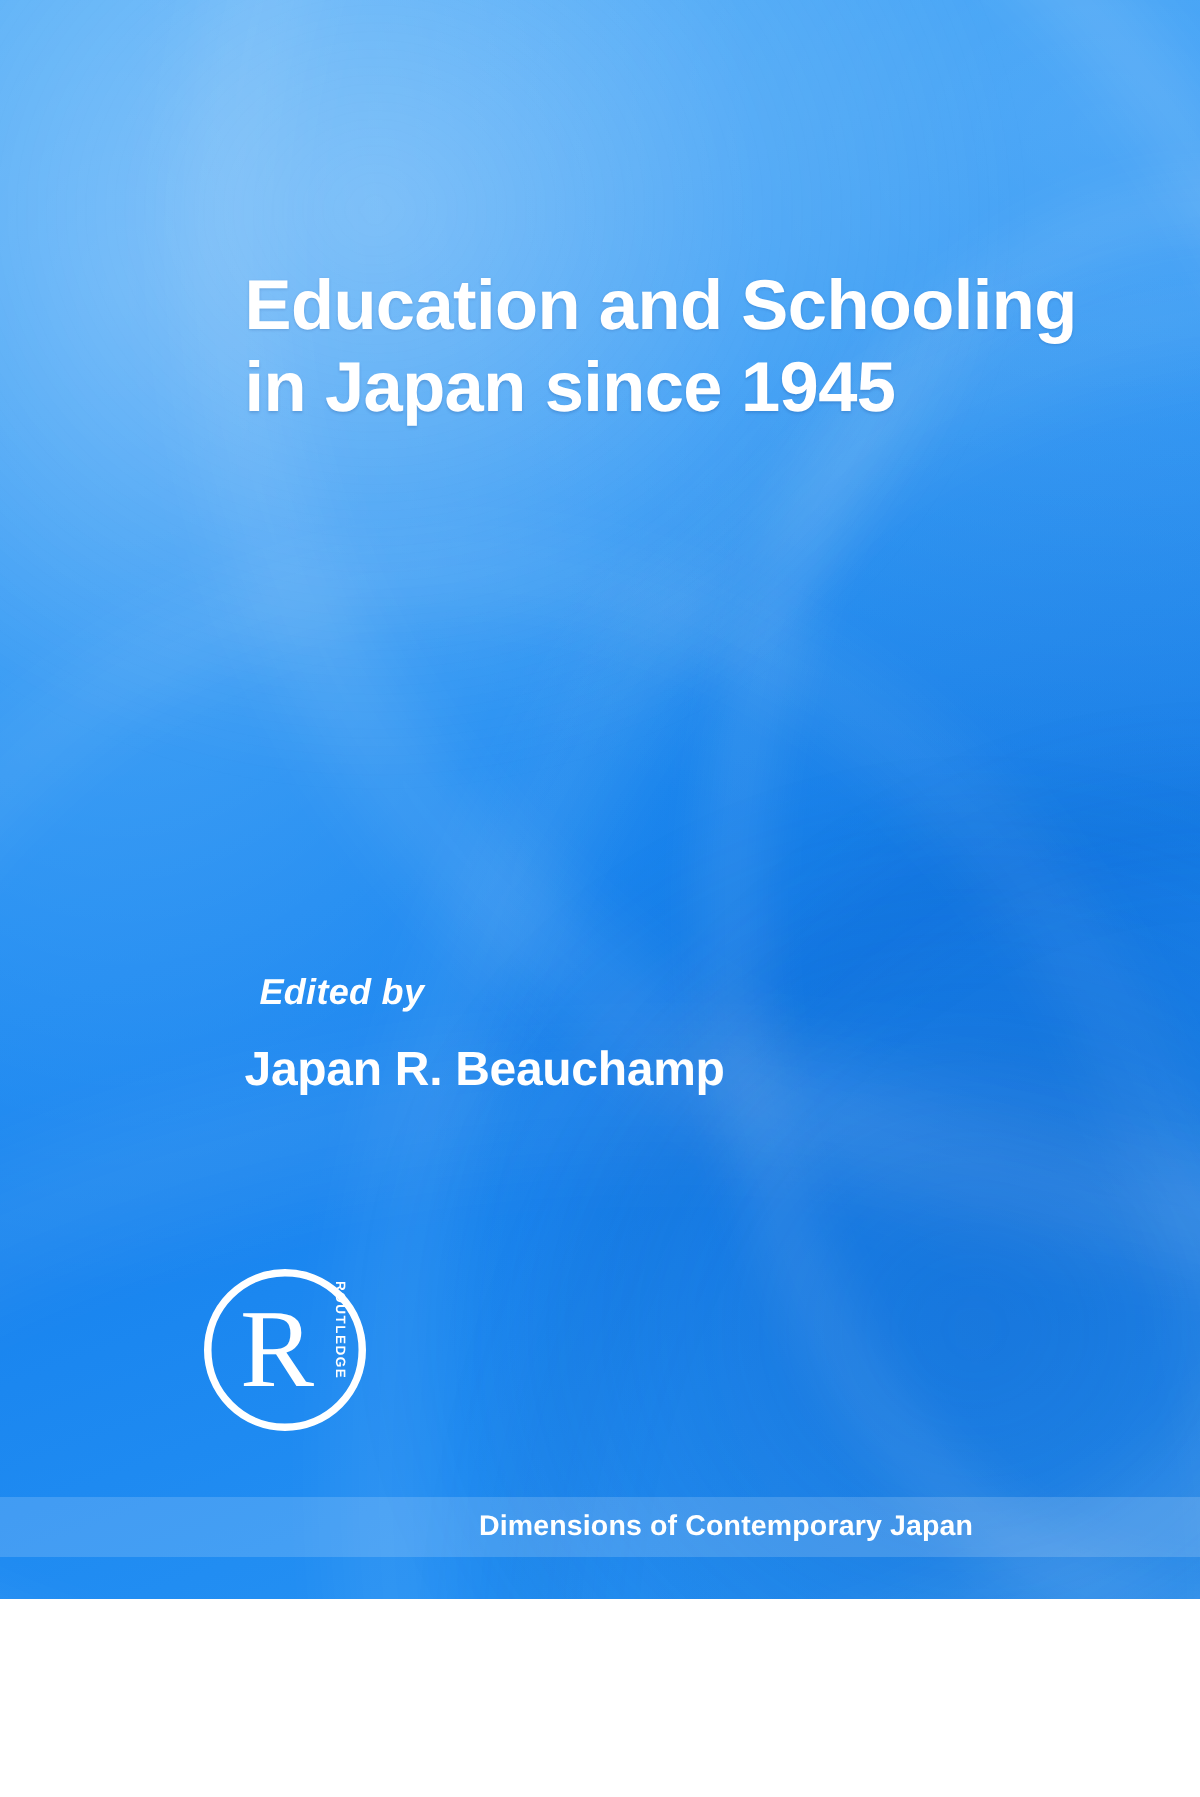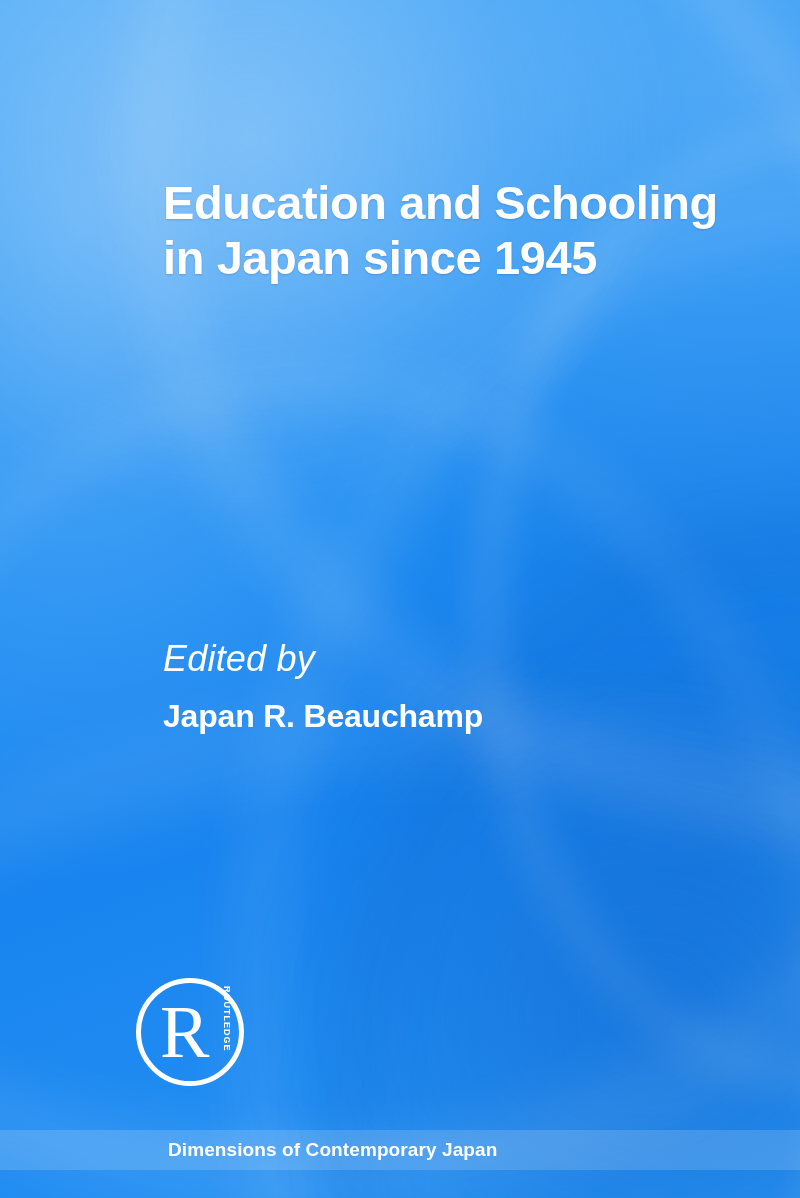--- a/index.html
+++ b/index.html
@@ -6,21 +6,21 @@
     margin: 0;
     padding: 0;
     background: #ffffff;
   }
   body {
     font-family: "Liberation Sans", sans-serif;
   }
   .cover {
     position: relative;
     width: 800px;
-    height: 1198px;
+    height: 1066px;
     overflow: hidden;
     background: #1b8ef2;
     background-image:
       radial-gradient(ellipse 900px 1400px at 10% 18%, rgba(255,255,255,0.22) 0%, rgba(255,255,255,0.00) 48%),
       radial-gradient(ellipse 1200px 900px at 92% 8%, rgba(255,255,255,0.18) 0%, rgba(255,255,255,0.00) 55%),
       radial-gradient(ellipse 700px 1000px at 88% 72%, rgba(0,60,160,0.20) 0%, rgba(0,60,160,0.00) 60%),
       linear-gradient(160deg, #3ba2f7 0%, #1e8ef3 38%, #1884ef 62%, #2a96f5 100%);
   }
 
   
@@ -114,25 +114,25 @@
     text-shadow: 0 1px 2px rgba(0,40,110,0.18);
   }
 
   .author-block {
     position: absolute;
     left: 163px;
     top: 638px;
     width: 560px;
   }
   .edited-by {
-    margin: 0;
-    color: #ffffff;
-    font-size: 36px;
+    margin: 10px;
+    color: #ffffff;
+    font-size: 24px;
     font-style: italic;
-    font-weight: normal;
+    font-weight: bold;
     letter-spacing: 0.2px;
   }
   .author-name {
     margin: 18px 0 0 0;
     color: #ffffff;
     font-size: 32px;
     font-weight: bold;
     letter-spacing: -0.2px;
   }
 
@@ -176,20 +176,21 @@
 
   .series-bar {
     position: absolute;
     left: 0;
     right: 0;
     bottom: 28px;
     height: 40px;
     background: rgba(255,255,255,0.16);
     display: flex;
     align-items: center;
+    justify-content: center;
   }
   .series-label {
     margin-left: 168px;
     color: #ffffff;
     font-size: 19px;
     font-weight: bold;
     letter-spacing: 0.1px;
   }
 </style>
 </head>

